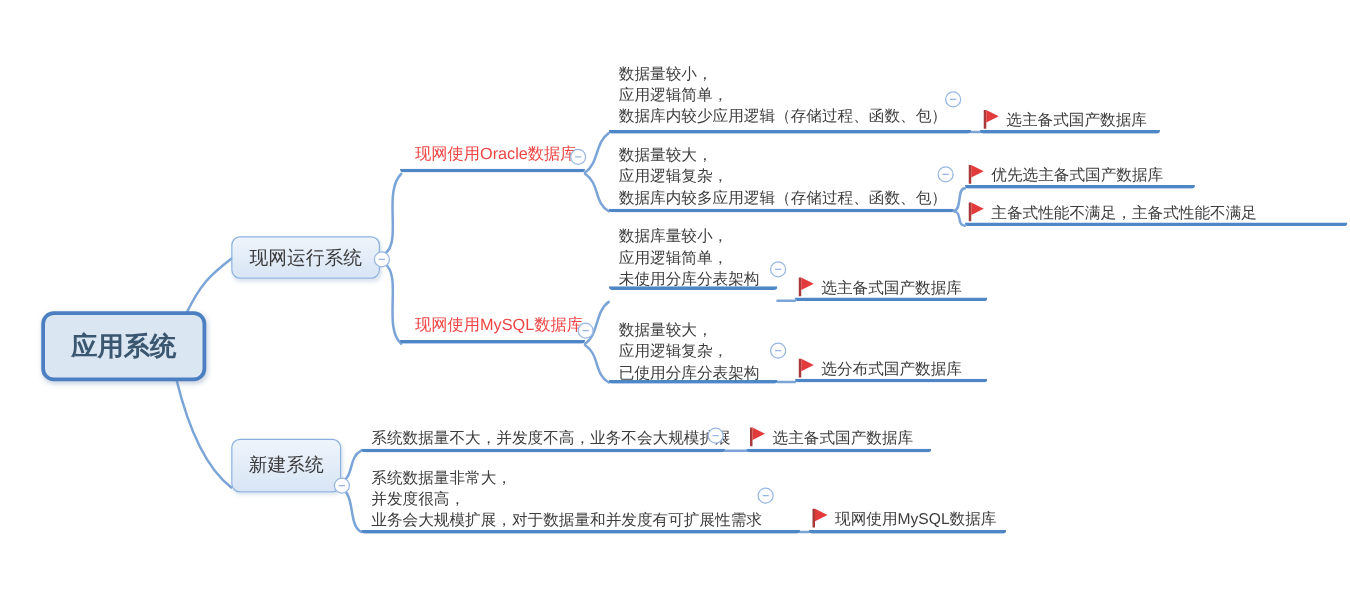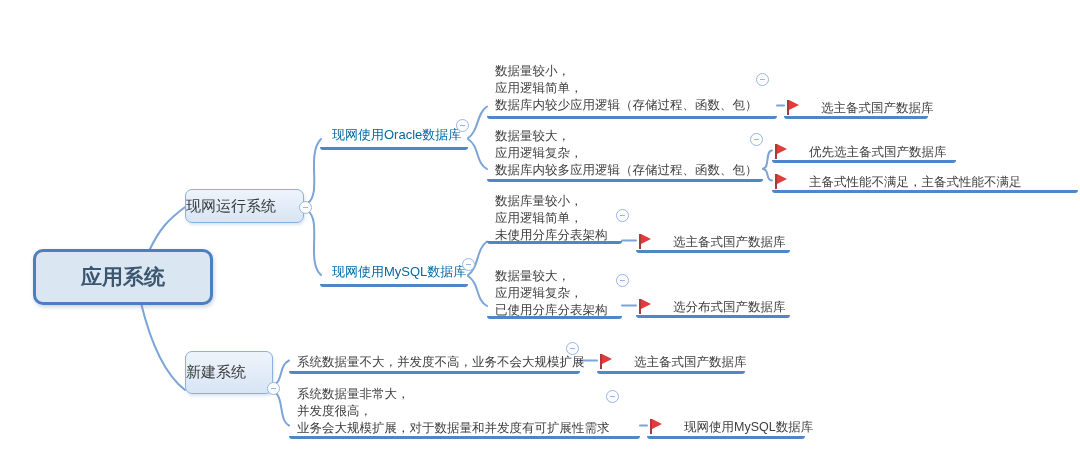--- a/index.html
+++ b/index.html
@@ -13,32 +13,32 @@
   
   .root-box {
     border:3px solid #4b7fc1; background:#dbe6f3; border-radius:10px;
     display:flex; align-items:center; justify-content:center;
     font-size:21px; font-weight:bold; color:#3b566f;
     box-shadow:1px 2px 4px rgba(100,130,170,.35); cursor:default;
   }
   
   .box {
     border:1.5px solid #8ab0de; background:linear-gradient(180deg,#eef4fb,#d8e5f5);
-    border-radius:7px; display:flex; align-items:center; 
+    border-radius:7px; display:flex; align-items:center; justify-content:center;
     font-size:15px; color:#3a3a3a; box-shadow:1px 2px 3px rgba(120,150,190,.25);
     white-space:nowrap;
   }
   
-  .u-node { border-bottom:3px solid #4f86c6; border-radius:0 0 3px 3px;margin-top:12px; }
-  .topic { font-size:13px; color:#0369a1; white-space:nowrap; padding:3px 0 0 12px; display:block; }
+  .u-node { border-bottom:3px solid #4f86c6; border-radius:0 0 3px 3px; }
+  .topic { font-size:13px; color:#ef4444; white-space:nowrap; padding:3px 0 0 12px; display:block; }
   .lines { font-size:12.5px; line-height:17px; color:#3d3d3d; white-space:nowrap; padding:2px 0 0 8px; }
   .lines > div { white-space:nowrap; }
 
   
-  .flag-node { display:flex; align-items:flex-start; gap:22px; font-size:12.5px; color:#3d3d3d;
+  .flag-node { display:flex; align-items:flex-start; gap:6px; font-size:12.5px; color:#3d3d3d;
     white-space:nowrap; padding:3px 0 0 3px; }
   .flag { width:12px; height:15px; position:relative; display:inline-block; flex:0 0 auto; }
   .flag::before { content:""; position:absolute; left:0; top:0; width:2px; height:15px; background:#a83a3a; }
   .flag::after { content:""; position:absolute; left:2px; top:0;
     border-top:5px solid transparent; border-bottom:5px solid transparent; border-left:10px solid #e23b3b; }
 
   
   .collapse {
     position:absolute; width:11px; height:11px; border:1px solid #97b7e2;
     border-radius:50%; background:#fdfdff; cursor:pointer;
@@ -65,21 +65,21 @@
       <path d="M 468,276 C 480,284 475,299 487,306"></path>
       <path d="M 622,240.5 L 636,240.5"></path>
       <path d="M 622,305.5 L 636,305.5"></path>
       <path d="M 272,386 C 284,382 278,366 289,360.5"></path>
       <path d="M 272,390 C 285,395 278,420 289,425.5"></path>
       <path d="M 580,360.5 L 597,360.5"></path>
       <path d="M 640,425.5 L 647,425.5"></path>
     </g>
   </svg>
 
-  <div class="node root-box" style="left:33px;top:249px;width:180px;height:56px">
+  <div class="node root-box" style="left:33px;top:249px;width:132px;height:56px">
     <span>应用系统</span>
   </div>
 
   <div class="node box" style="left:185px;top:189px;width:119px;height:34px">
     <span>现网运行系统</span>
   </div>
   <span class="collapse" style="left:299px;top:201px"></span>
 
   <div class="node box" style="left:185px;top:351px;width:88px;height:43px">
     <span>新建系统</span>

